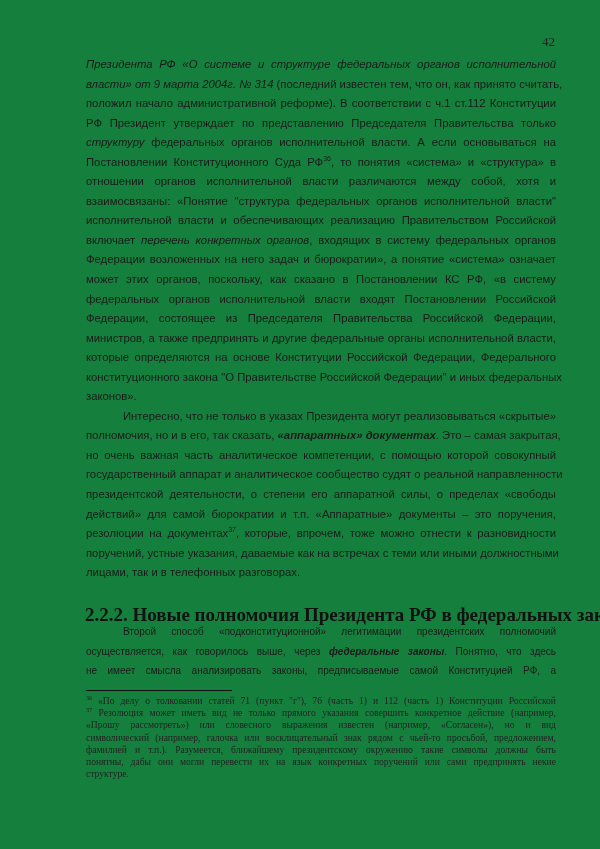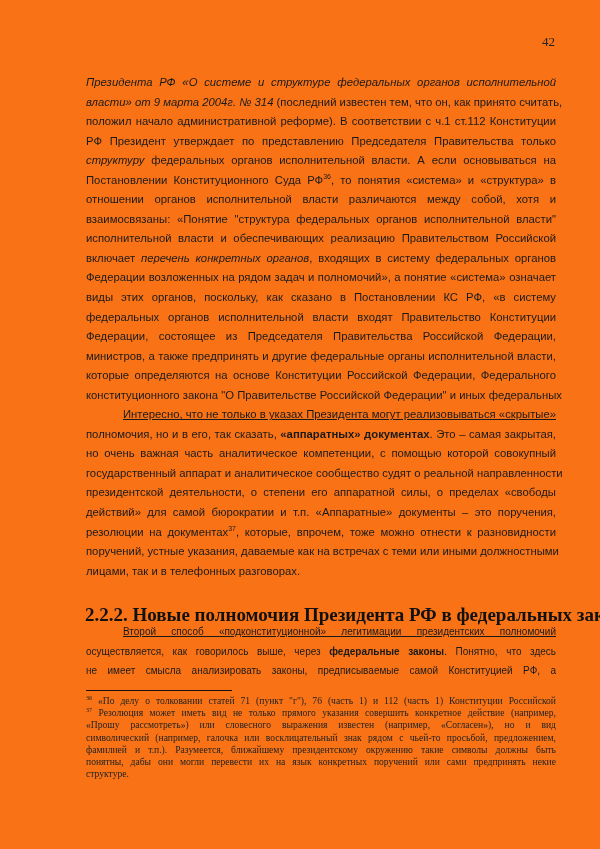--- a/index.html
+++ b/index.html
@@ -1,24 +1,24 @@
 <!DOCTYPE html>
 <html><head>
 <meta charset="utf-8">
 <style>
   html, body { margin:0; padding:0; background:#ffffff; }
   body { width:600px; height:849px; position:relative; overflow:hidden; color:#111; }
-  .page { position:absolute; left:0; top:0; width:600px; height:849px; background:#f97316; }
+  .page { position:absolute; left:0; top:0; width:600px; height:849px; background:#15803d; }
   .page-number { position:absolute; top:34px; right:45px; font-family:"Liberation Serif", serif; font-size:13px; color:#222; }
-  .body-text { position:absolute; left:86px; width:470px; top:73px; font-family:"Liberation Sans", sans-serif; font-size:11.3px; line-height:19.55px; color:#1a1a1a; }
+  .body-text { position:absolute; left:86px; width:470px; top:55px; font-family:"Liberation Sans", sans-serif; font-size:11.3px; line-height:19.55px; color:#1a1a1a; }
   .line { display:block; height:19.55px; white-space:nowrap; text-align:justify; text-align-last:justify; }
   .line.last { text-align-last:left; }
-  .indent { padding-left:37px;text-decoration:underline; }
+  .indent { padding-left:37px; }
   .it { font-style:italic; }
-  .b { font-weight:bold; }
+  .b { font-weight:bold;font-style:italic; }
   sup { font-size:7px; vertical-align:5px; line-height:0; }
   .heading { position:absolute; left:85px; top:604px; font-family:"Liberation Serif", serif; font-weight:bold; font-size:19px; color:#111; white-space:nowrap; }
   .body-text-2 { position:absolute; left:86px; width:470px; top:622px; font-family:"Liberation Sans", sans-serif; font-size:10px; line-height:19.55px; color:#1a1a1a; }
   .fn-rule { position:absolute; left:86px; top:690px; width:146px; height:1px; background:#111; }
   .footnotes { position:absolute; left:86px; width:470px; top:695px; font-family:"Liberation Serif", serif; font-size:9.6px; line-height:12.2px; color:#222; }
   .fnline { display:block; white-space:nowrap; text-align:justify; text-align-last:justify; height:12.2px; }
   .fnline.last { text-align-last:left; }
   .fnline sup { font-size:6px; vertical-align:4px; }
 </style>
 </head>
@@ -31,27 +31,28 @@
       <span class="line"><span class="it">Президента РФ «О системе и структуре федеральных органов исполнительной</span></span>
       <span class="line"><span class="it">власти» от 9 марта 2004г. № 314</span><span> (последний известен тем, что он, как принято считать,</span></span>
       <span class="line"><span>положил начало административной реформе). В соответствии с ч.1 ст.112 Конституции</span></span>
       <span class="line"><span>РФ Президент утверждает по представлению Председателя Правительства только</span></span>
       <span class="line"><span class="it">структуру</span><span> федеральных органов исполнительной власти. А если основываться на</span></span>
       <span class="line"><span>Постановлении Конституционного Суда РФ</span><sup>36</sup><span>, то понятия «система» и «структура» в</span></span>
       <span class="line"><span>отношении органов исполнительной власти различаются между собой, хотя и</span></span>
       <span class="line"><span>взаимосвязаны: «Понятие "структура федеральных органов исполнительной власти"</span></span>
       <span class="line"><span>исполнительной власти и обеспечивающих реализацию Правительством Российской</span></span>
       <span class="line"><span>включает </span><span class="it">перечень конкретных органов</span><span>, входящих в систему федеральных органов</span></span>
-      <span class="line"><span>Федерации возложенных на рядом задач и полномочий», а понятие «система» означает</span></span>
-      <span class="line"><span>виды этих органов, поскольку, как сказано в Постановлении КС РФ, «в систему</span></span>
-      <span class="line"><span>федеральных органов исполнительной власти входят Правительство Конституции</span></span>
+      <span class="line"><span>Федерации возложенных на него задач и бюрократии», а понятие «система» означает</span></span>
+      <span class="line"><span>может этих органов, поскольку, как сказано в Постановлении КС РФ, «в систему</span></span>
+      <span class="line"><span>федеральных органов исполнительной власти входят Постановлении Российской</span></span>
       <span class="line"><span>Федерации, состоящее из Председателя Правительства Российской Федерации,</span></span>
       <span class="line"><span>министров, а также предпринять и другие федеральные органы исполнительной власти,</span></span>
       <span class="line"><span>которые определяются на основе Конституции Российской Федерации, Федерального</span></span>
       <span class="line"><span>конституционного закона "О Правительстве Российской Федерации" и иных федеральных</span></span>
+      <span class="line last"><span>законов».</span></span>
       <span class="line indent"><span>Интересно, что не только в указах Президента могут реализовываться «скрытые»</span></span>
       <span class="line"><span>полномочия, но и в его, так сказать, </span><span class="b">«аппаратных» документах</span><span>. Это – самая закрытая,</span></span>
       <span class="line"><span>но очень важная часть аналитическое компетенции, с помощью которой совокупный</span></span>
       <span class="line"><span>государственный аппарат и аналитическое сообщество судят о реальной направленности</span></span>
       <span class="line"><span>президентской деятельности, о степени его аппаратной силы, о пределах «свободы</span></span>
       <span class="line"><span>действий» для самой бюрократии и т.п. «Аппаратные» документы – это поручения,</span></span>
       <span class="line"><span>резолюции на документах</span><sup>37</sup><span>, которые, впрочем, тоже можно отнести к разновидности</span></span>
       <span class="line"><span>поручений, устные указания, даваемые как на встречах с теми или иными должностными</span></span>
       <span class="line last"><span>лицами, так и в телефонных разговорах.</span></span>
     </div>

